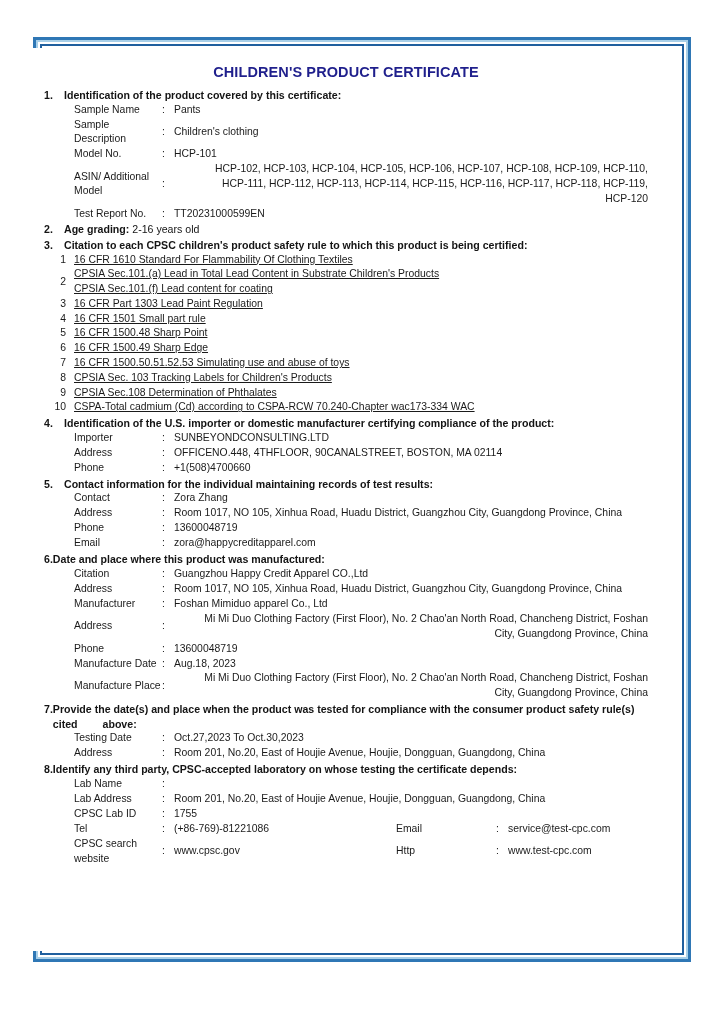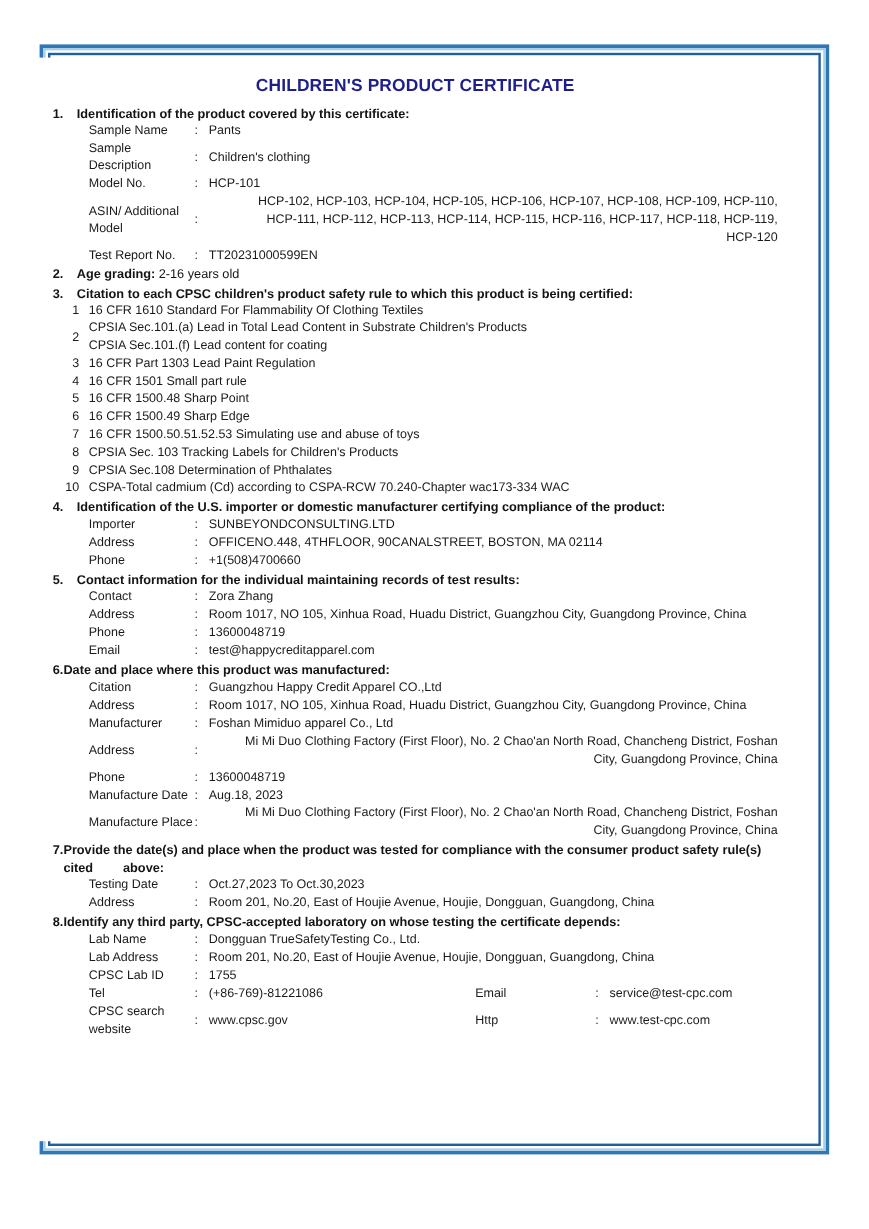--- a/index.html
+++ b/index.html
@@ -161,20 +161,21 @@
   }
   .cite-num {
     flex: 0 0 30px;
     width: 30px;
     text-align: right;
     padding-right: 8px;
     box-sizing: border-box;
   }
   .cite-text {
     flex: 1 1 auto;
+    text-decoration: underline;
   }
   .cite-text .cline {
     display: block;
   }
 </style>
 </head>
 <body>
 
 <div class="frame-outer"></div>
 <div class="frame-mid"></div>
@@ -334,21 +335,21 @@
       <span class="kv-val">Room 1017, NO 105, Xinhua Road, Huadu District, Guangzhou City, Guangdong Province, China</span>
     </div>
     <div class="kv-row">
       <span class="kv-key">Phone</span>
       <span class="kv-colon">:</span>
       <span class="kv-val">13600048719</span>
     </div>
     <div class="kv-row">
       <span class="kv-key">Email</span>
       <span class="kv-colon">:</span>
-      <span class="kv-val">test@happycreditapparel.com</span>
+      <span class="kv-val">zora@happycreditapparel.com</span>
     </div>
   </div>
 
   <div class="section-heading tight">
     <span class="sec-num">6.</span>
     <span class="sec-text">Date and place where this product was manufactured:</span>
   </div>
   <div class="kv-list">
     <div class="kv-row">
       <span class="kv-key">Citation</span>
@@ -414,21 +415,20 @@
   </div>
 
   <div class="section-heading tight">
     <span class="sec-num">8.</span>
     <span class="sec-text">Identify any third party, CPSC-accepted laboratory on whose testing the certificate depends:</span>
   </div>
   <div class="kv-list">
     <div class="kv-row">
       <span class="kv-key">Lab Name</span>
       <span class="kv-colon">:</span>
-      <span class="kv-val">Dongguan TrueSafetyTesting Co., Ltd.</span>
     </div>
     <div class="kv-row">
       <span class="kv-key">Lab Address</span>
       <span class="kv-colon">:</span>
       <span class="kv-val">Room 201, No.20, East of Houjie Avenue, Houjie, Dongguan, Guangdong, China</span>
     </div>
     <div class="kv-row">
       <span class="kv-key">CPSC Lab ID</span>
       <span class="kv-colon">:</span>
       <span class="kv-val">1755</span>

